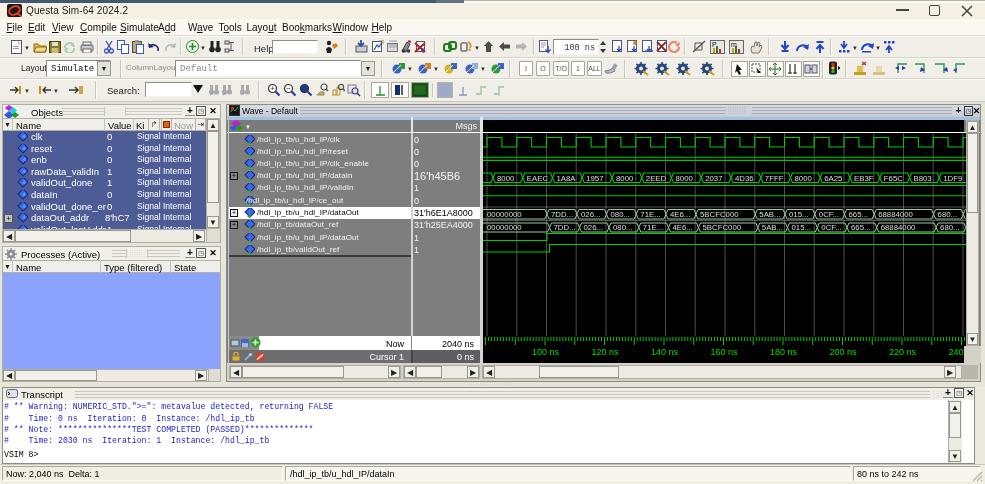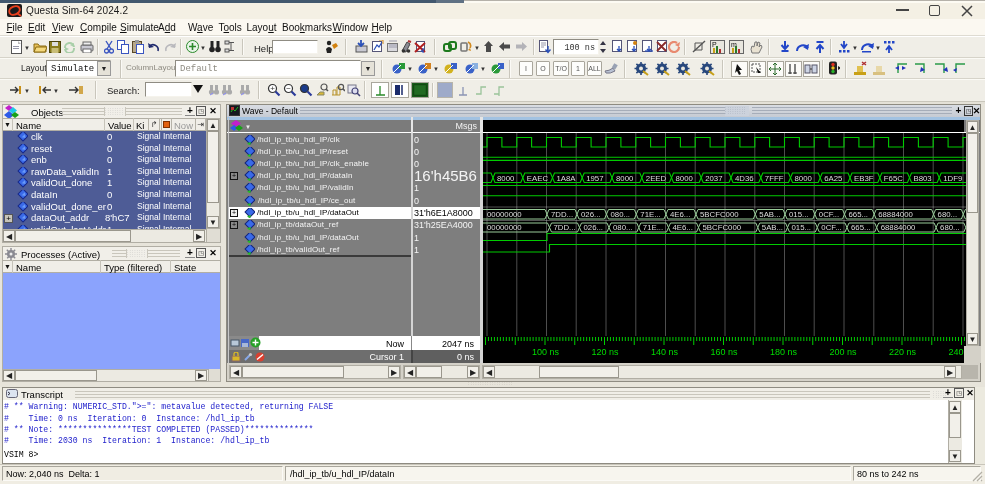--- a/index.html
+++ b/index.html
@@ -670,32 +670,32 @@
     <path d="M3,8 l4,-1 -1,4 Z" fill="#2ab82a"></path>
   </svg>
 <div style="left:257px;top:159px;width:153px;height:11px;font-size:8px;line-height:10px;letter-spacing:0.1px;color:#f4f4f4;overflow:hidden">/hdl_ip_tb/u_hdl_IP/clk_enable</div>
 <div style="left:414px;top:159px;width:64px;height:11px;font-size:9px;line-height:10px;color:#f4f4f4">0</div>
 <div style="left:230px;top:172px;width:8px;height:8px;background:#888;border:1px solid #111;font-size:7px;line-height:6px;text-align:center;color:#000">+</div>
 <svg style="position:absolute;left:244px;top:171px" width="11" height="10" xmlns="http://www.w3.org/2000/svg">
     <rect x="2.5" y="0.5" width="7" height="7" fill="#3a6ae8" stroke="#14247a" transform="rotate(45 6 4)"></rect>
     <path d="M3,8 l4,-1 -1,4 Z" fill="#2ab82a"></path>
   </svg>
 <div style="left:257px;top:171px;width:153px;height:11px;font-size:8px;line-height:10px;letter-spacing:0.1px;color:#f4f4f4;overflow:hidden">/hdl_ip_tb/u_hdl_IP/dataIn</div>
-<div style="left:414px;top:171px;width:64px;height:11px;font-size:15px;line-height:10px;color:#f4f4f4">16'h45B6</div>
+<div style="left:414px;top:171px;width:64px;height:11px;font-size:11px;line-height:10px;color:#f4f4f4">16'h45B6</div>
 <svg style="position:absolute;left:244px;top:183px" width="11" height="10" xmlns="http://www.w3.org/2000/svg">
     <rect x="2.5" y="0.5" width="7" height="7" fill="#3a6ae8" stroke="#14247a" transform="rotate(45 6 4)"></rect>
     <path d="M3,8 l4,-1 -1,4 Z" fill="#2ab82a"></path>
   </svg>
 <div style="left:257px;top:183px;width:153px;height:11px;font-size:8px;line-height:10px;letter-spacing:0.1px;color:#f4f4f4;overflow:hidden">/hdl_ip_tb/u_hdl_IP/validIn</div>
 <div style="left:414px;top:183px;width:64px;height:11px;font-size:9px;line-height:10px;color:#f4f4f4">1</div>
 <svg style="position:absolute;left:244px;top:196px" width="11" height="10" xmlns="http://www.w3.org/2000/svg">
     <rect x="2.5" y="0.5" width="7" height="7" fill="#3a6ae8" stroke="#14247a" transform="rotate(45 6 4)"></rect>
     <path d="M3,8 l4,-1 -1,4 Z" fill="#2ab82a"></path>
   </svg>
-<div style="left:258px;top:196px;width:153px;height:11px;font-size:8px;line-height:10px;letter-spacing:0.1px;color:#f4f4f4;overflow:hidden">/hdl_ip_tb/u_hdl_IP/ce_out</div>
+<div style="left:246px;top:196px;width:153px;height:11px;font-size:8px;line-height:10px;letter-spacing:0.1px;color:#f4f4f4;overflow:hidden">/hdl_ip_tb/u_hdl_IP/ce_out</div>
 <div style="left:414px;top:196px;width:64px;height:11px;font-size:9px;line-height:10px;color:#f4f4f4">0</div>
 <div style="left:229px;top:207px;width:251px;height:12px;background:#fff"></div>
 <div style="left:230px;top:209px;width:8px;height:8px;background:#eee;border:1px solid #111;font-size:7px;line-height:6px;text-align:center;color:#000">+</div>
 <svg style="position:absolute;left:244px;top:208px" width="11" height="10" xmlns="http://www.w3.org/2000/svg">
     <rect x="2.5" y="0.5" width="7" height="7" fill="#3a6ae8" stroke="#14247a" transform="rotate(45 6 4)"></rect>
     <path d="M3,8 l4,-1 -1,4 Z" fill="#2ab82a"></path>
   </svg>
 <div style="left:257px;top:208px;width:153px;height:11px;font-size:8px;line-height:10px;letter-spacing:0.1px;color:#000;overflow:hidden">/hdl_ip_tb/u_hdl_IP/dataOut</div>
 <div style="left:414px;top:208px;width:64px;height:11px;font-size:9px;line-height:10px;color:#000">31'h6E1A8000</div>
 <div style="left:230px;top:221px;width:8px;height:8px;background:#888;border:1px solid #111;font-size:7px;line-height:6px;text-align:center;color:#000">+</div>
@@ -1013,21 +1013,21 @@
   </svg>
 <svg style="position:absolute;left:240px;top:338px" width="10" height="10" xmlns="http://www.w3.org/2000/svg">
     <rect x="1" y="1" width="8" height="8" fill="#4868c8"></rect>
     <rect x="2" y="5" width="6" height="4" fill="#a8b8d8"></rect>
   </svg>
 <svg style="position:absolute;left:250px;top:337px" width="11" height="11" xmlns="http://www.w3.org/2000/svg">
     <circle cx="5.5" cy="5.5" r="5" fill="#28a028"></circle>
     <path d="M5.5,2.5v6M2.5,5.5h6" stroke="#fff" stroke-width="1.4"></path>
   </svg>
 <div style="left:330px;top:339px;width:74px;height:10px;font-size:9px;color:#000;text-align:right">Now</div>
-<div style="left:400px;top:339px;width:74px;height:10px;font-size:9px;color:#000;text-align:right">2047 ns</div>
+<div style="left:400px;top:339px;width:74px;height:10px;font-size:9px;color:#000;text-align:right">2040 ns</div>
 <div style="left:411px;top:336px;width:1px;height:14px;background:#888"></div>
 <div style="left:229px;top:350px;width:251px;height:13px;background:#6e6e6e"></div>
 <svg style="position:absolute;left:231px;top:352px" width="10" height="10" xmlns="http://www.w3.org/2000/svg">
     <rect x="1" y="4" width="8" height="5" fill="#d8b828" stroke="#866"></rect>
     <path d="M3,4 v-2 a2,2 0 0 1 4,0 v2" fill="none" stroke="#d8b828" stroke-width="1.3"></path>
   </svg>
 <svg style="position:absolute;left:243px;top:352px" width="10" height="10" xmlns="http://www.w3.org/2000/svg">
     <path d="M2,8 l5,-5" stroke="#88a8e8" stroke-width="2"></path>
     <circle cx="7.5" cy="2.5" r="1.6" fill="#ccc"></circle>
   </svg>

